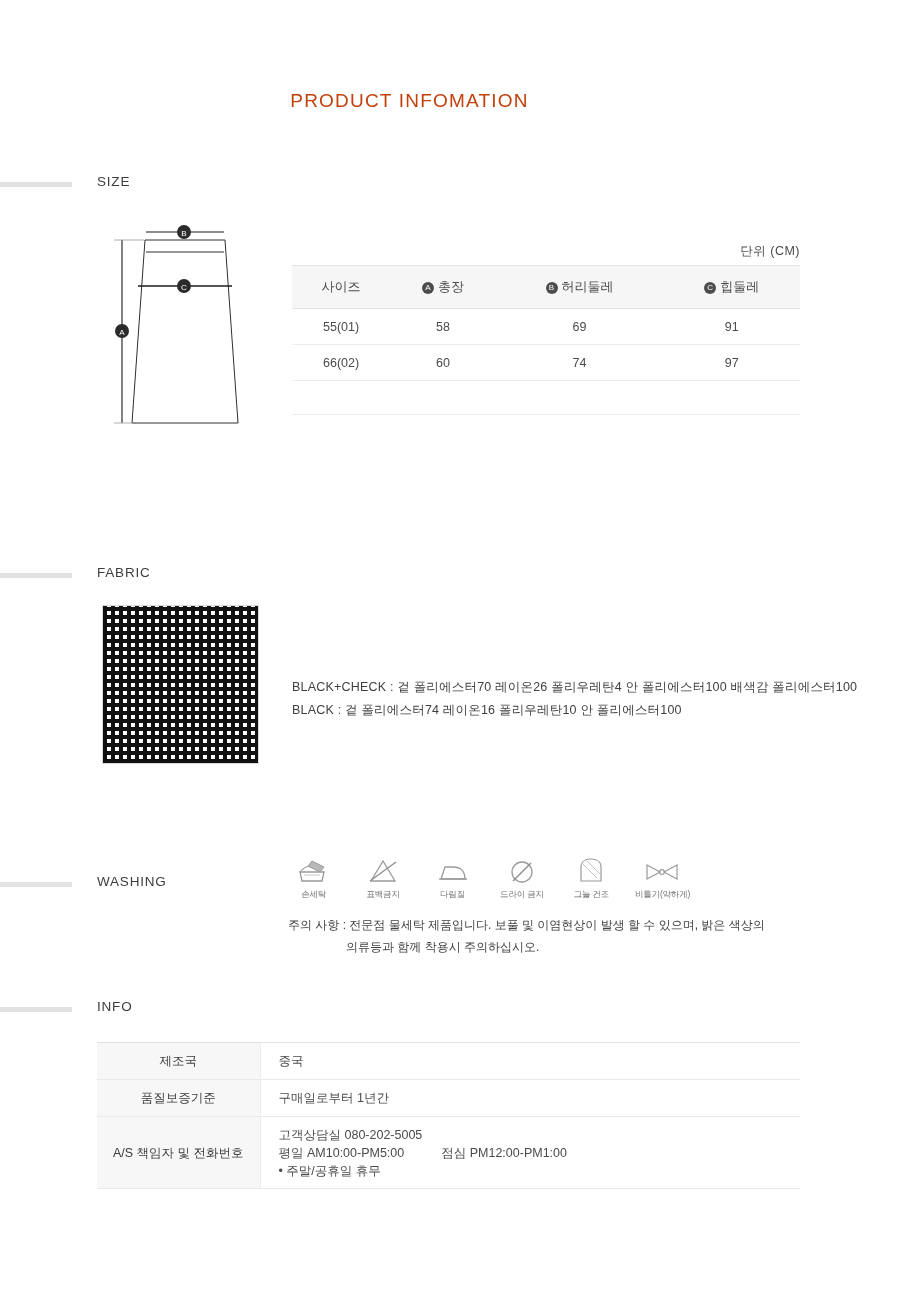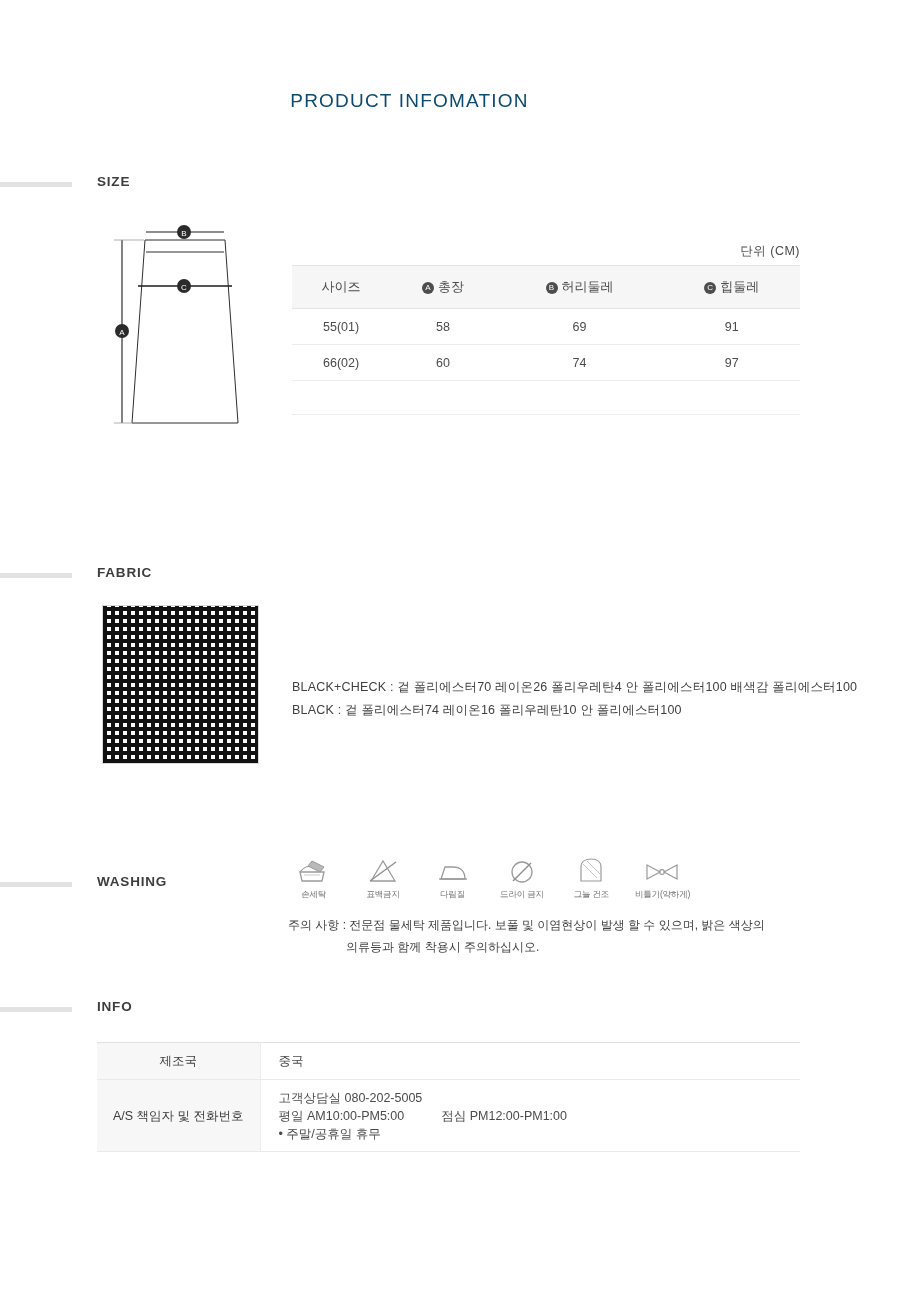--- a/index.html
+++ b/index.html
@@ -12,27 +12,27 @@
     position: relative;
     overflow: hidden;
   }
   
   .page-title {
     position: absolute;
     top: 90px; left: 0; width: 819px;
     text-align: center;
     font-size: 19px;
     letter-spacing: 1.2px;
-    color: #0c4a6e;
+    color: #c2410c;
     font-weight: 400;
   }
   
   .sec-head {
     position: absolute;
-    left: 0; width: 739px; height: 18px; font-weight: bold;
+    left: 0; width: 739px; height: 18px;
   }
   .sec-head .bar {
     position: absolute;
     left: 0; top: 8px;
     width: 72px; height: 5px;
     background: #e2e2e2;
   }
   .sec-head .label {
     position: absolute;
     left: 97px; top: 0;
@@ -344,20 +344,24 @@
   <span class="bar"></span>
   <span class="label">INFO</span>
 </div>
 
 <table class="info-table">
   <tbody>
     <tr>
       <th>제조국</th>
       <td>중국</td>
     </tr>
+    <tr>
+      <th>품질보증기준</th>
+      <td>구매일로부터 1년간</td>
+    </tr>
     <tr class="tall">
       <th>
         <span class="ln">A/S 책임자</span>
         <span class="ln">및 전화번호</span>
       </th>
       <td>
         <span class="ln">고객상담실 080-202-5005</span>
         <span class="ln2">
           <span>평일 AM10:00-PM5:00</span>
           <span class="gap"></span>

